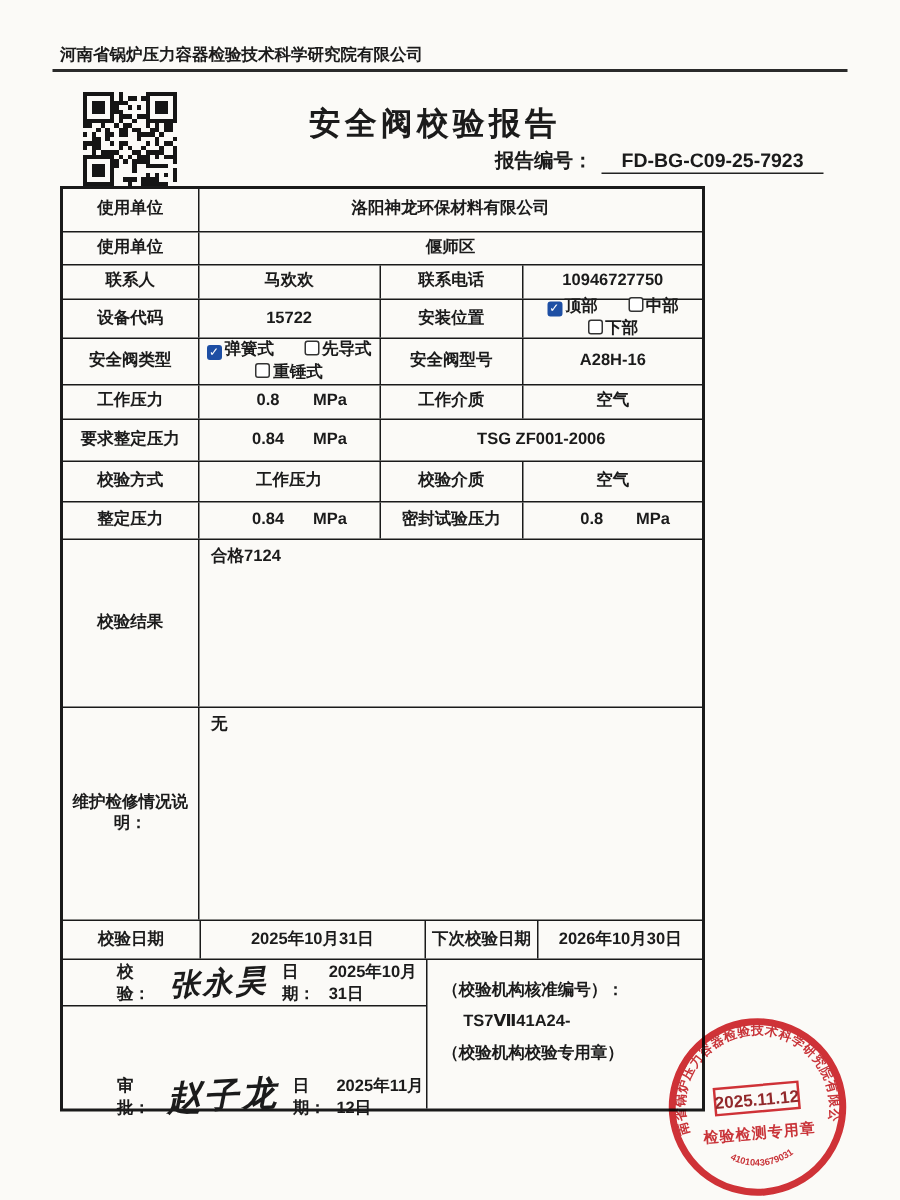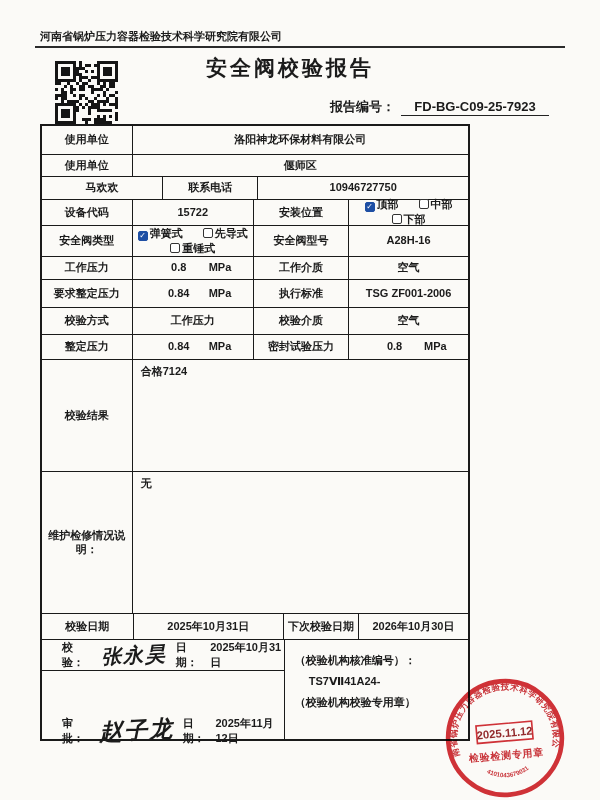--- a/index.html
+++ b/index.html
@@ -8,21 +8,21 @@
   .page { position:relative; width:600px; height:800px; background:#fbfaf7; overflow:hidden; color:#1b1b1b; }
 
   
   .hdr { position:absolute; top:29px; left:40px; right:36px; display:flex; justify-content:space-between; font-size:11px; font-weight:700; }
   .hdr-rule { position:absolute; top:46px; left:35px; width:530px; height:2px; background:#2b2b2b; }
 
   
   .qr { position:absolute; top:61px; left:55px; width:63px; height:63px; }
 
   
-  .title { position:absolute; top:54px; left:0; width:580px; text-align:center; font-size:21px; font-weight:700; letter-spacing:3px; }
+  .title { position:absolute; top:68px; left:0; width:580px; text-align:center; font-size:21px; font-weight:700; letter-spacing:3px; }
   .repline { position:absolute; top:98px; left:330px; display:flex; align-items:flex-end; font-size:13px; font-weight:700; }
   .repno { display:inline-block; min-width:148px; text-align:center; border-bottom:1.6px solid #222; padding:0 4px 1px 4px; margin-left:6px; }
 
   
   .tbl { position:absolute; top:124px; left:40px; width:430px; border:2px solid #1a1a1a; background:transparent; }
   .row { display:flex; border-bottom:1.6px solid #1a1a1a; align-items:stretch; }
   .row:last-child { border-bottom:none; }
   .cell { border-right:1.6px solid #1a1a1a; display:flex; align-items:center; justify-content:center; font-size:11px; font-weight:700; text-align:center; padding:1px 2px; line-height:1.25; }
   .cell:last-child { border-right:none; }
   .c1 { width:21.3%; } .c2 { width:28.4%; } .c3 { width:22.4%; } .c4 { flex:1; }
@@ -33,21 +33,21 @@
   .mpa .unit { width:42px; text-align:left; }
 
   
   .opts { display:flex; flex-wrap:wrap; justify-content:center; align-items:center; gap:1px 20px; }
   .cb { display:inline-block; width:10px; height:10px; border:1.3px solid #333; border-radius:2px; background:#fff; margin-right:2px; vertical-align:-1px; line-height:8px; font-size:8px; text-align:center; }
   .cb.on { background:#1e4fa4; border-color:#1e4fa4; color:#fff; font-weight:700; }
 
   
   .botwrap { display:flex; align-items:stretch; }
   .botleft { width:57%; border-right:1.6px solid #1a1a1a; display:flex; flex-direction:column; }
-  .sigrow { display:flex; align-items:center; padding-left:20px; gap:5px; font-size:11px; font-weight:700; }
+  .sigrow { display:flex; align-items:center; padding-left:36px; gap:5px; font-size:11px; font-weight:700; }
   .sigrow.first { height:54px; border-bottom:1.6px solid #1a1a1a; }
   .sigrow.second { height:45px;margin-top:44px; }
   .sig { font-size:20px; font-weight:700; font-style:italic; letter-spacing:2px; transform:rotate(-3deg); white-space:nowrap; padding:0 4px; }
   .sig2 { font-size:23px; }
   .botright { flex:1; padding:10px 0 0 10px; font-size:11px; font-weight:700; line-height:1.9; text-align:left; }
   .botright .ind { padding-left:14px; }
 
   
   .stamp { position:absolute; top:676px; left:443px; width:124px; height:124px; transform:rotate(-5deg); opacity:0.92; mix-blend-mode:multiply; pointer-events:none; }
 </style>
@@ -310,20 +310,21 @@
       <div class="cell c1">使用单位</div>
       <div class="cell c4">洛阳神龙环保材料有限公司</div>
     </div>
 
     <div class="row" style="height:22px">
       <div class="cell c1">使用单位</div>
       <div class="cell c4">偃师区</div>
     </div>
 
     <div class="row" style="height:23px">
+      <div class="cell c1">联系人</div>
       <div class="cell c2">马欢欢</div>
       <div class="cell c3">联系电话</div>
       <div class="cell c4">10946727750</div>
     </div>
 
     <div class="row" style="height:26px">
       <div class="cell c1">设备代码</div>
       <div class="cell c2">15722</div>
       <div class="cell c3">安装位置</div>
       <div class="cell c4">
@@ -357,21 +358,20 @@
       <div class="cell c3">工作介质</div>
       <div class="cell c4">空气</div>
     </div>
 
     <div class="row" style="height:28px">
       <div class="cell c1">要求整定压力</div>
       <div class="cell c2 mpa">
         <span class="num">0.84</span>
           <span class="unit">MPa</span>
       </div>
-      <div class="cell c3">执行标准</div>
       <div class="cell c4">TSG ZF001-2006</div>
     </div>
 
     <div class="row" style="height:27px">
       <div class="cell c1">校验方式</div>
       <div class="cell c2">工作压力</div>
       <div class="cell c3">校验介质</div>
       <div class="cell c4">空气</div>
     </div>
 

